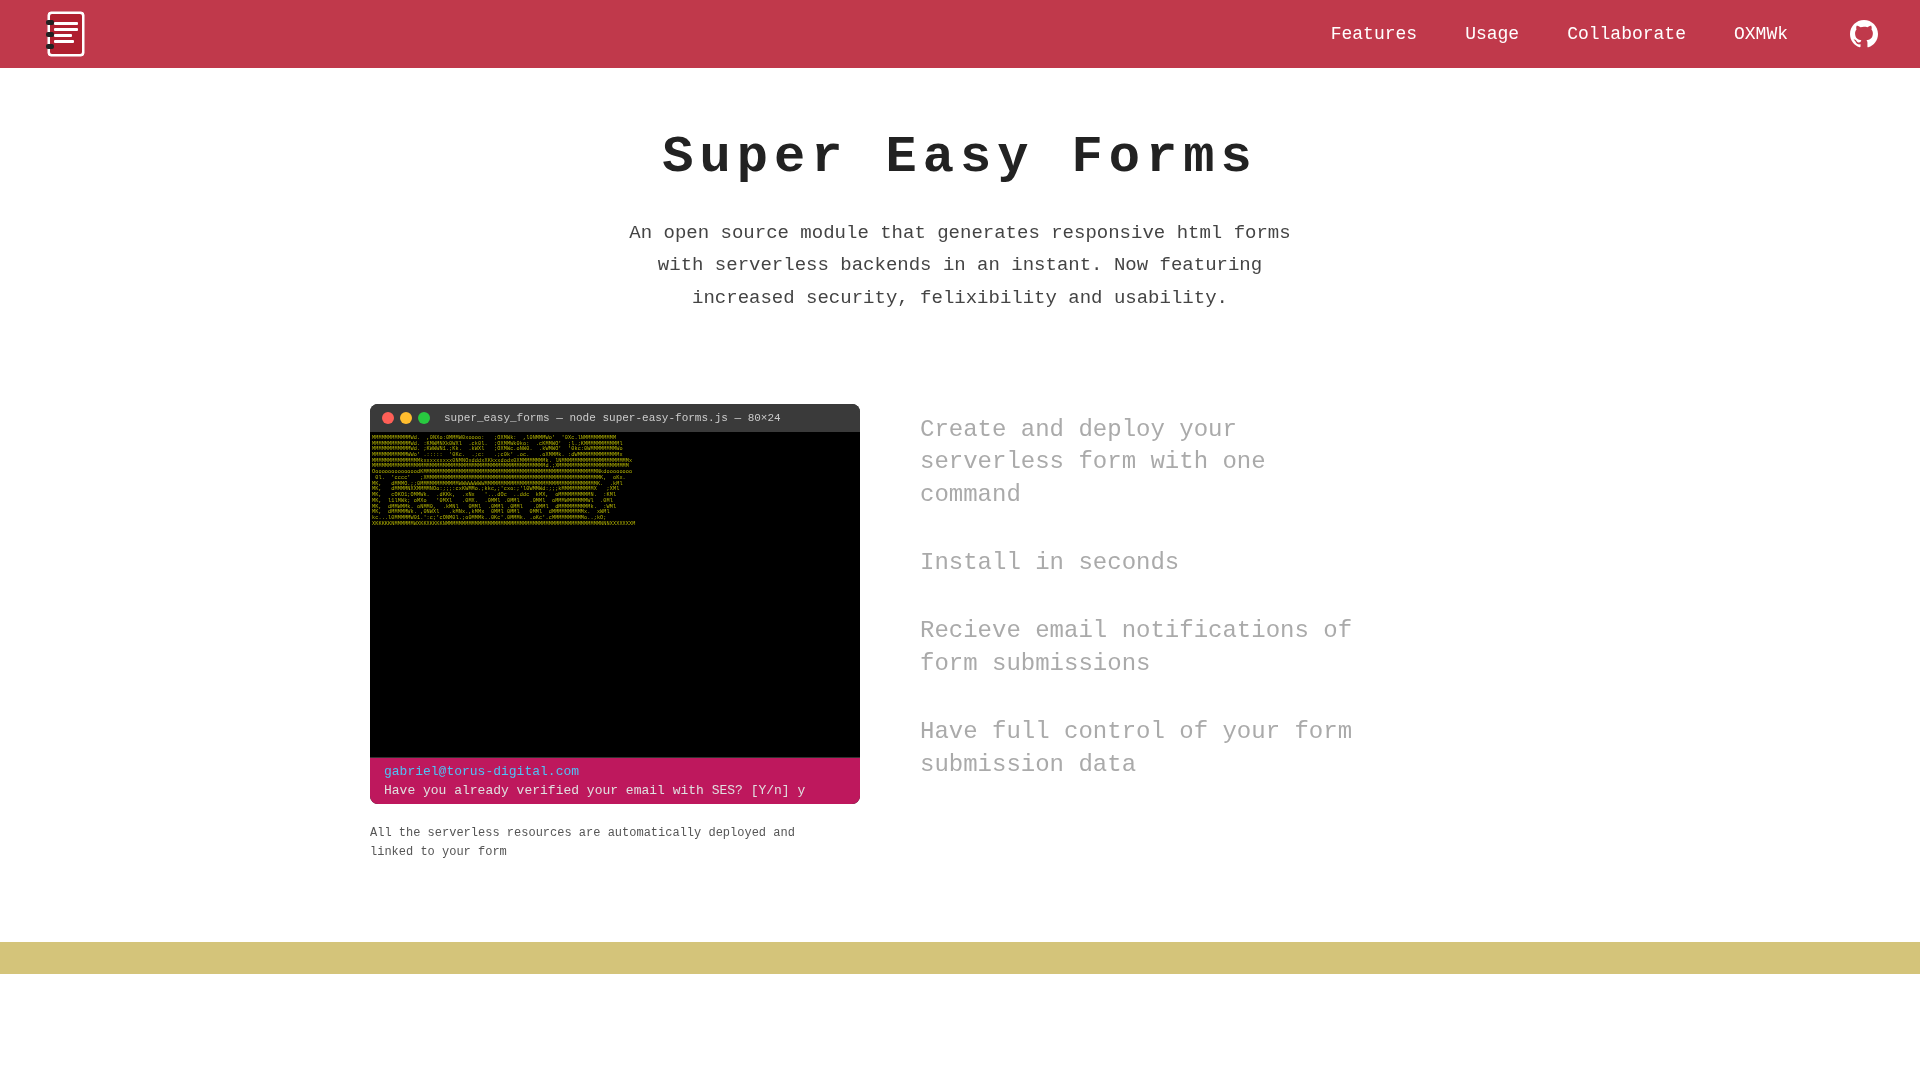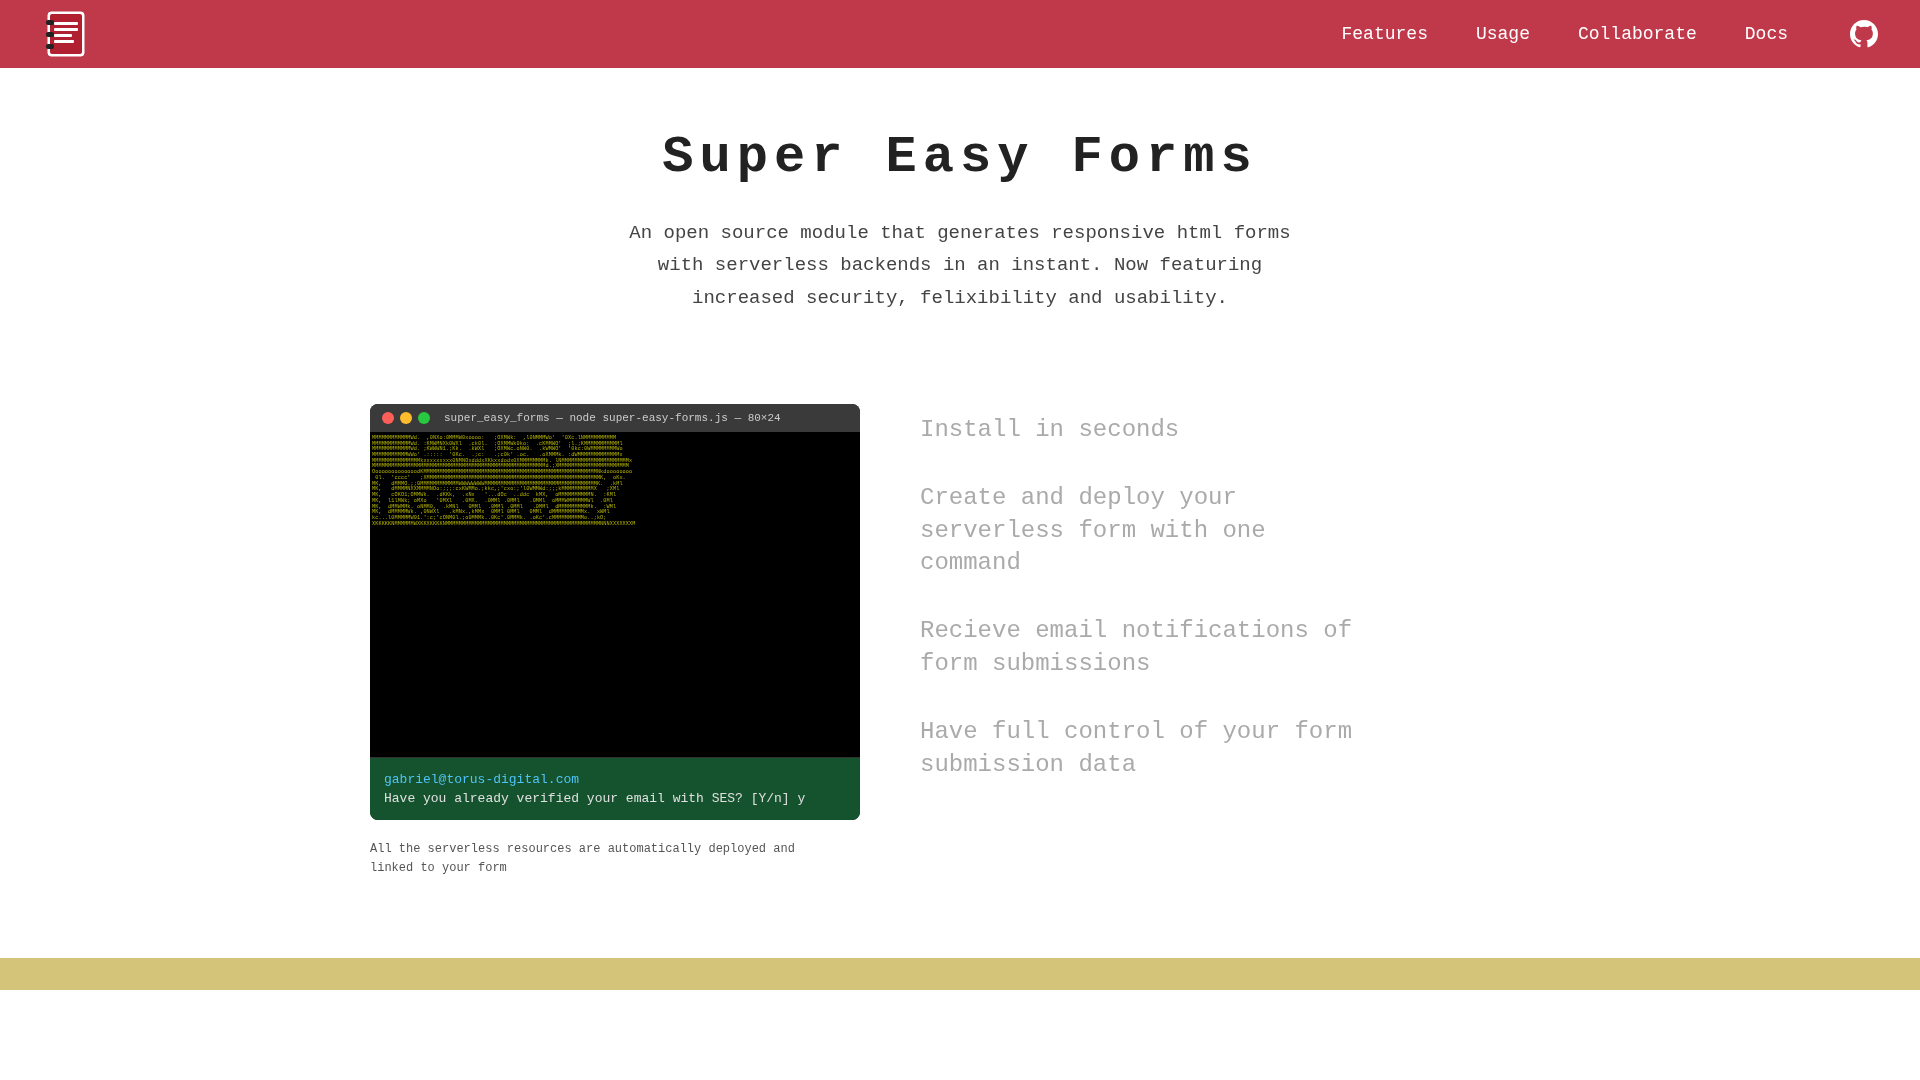--- a/index.html
+++ b/index.html
@@ -136,22 +136,22 @@
       color: #b8b800;
       font-family: 'Courier New', Courier, monospace;
       font-size: 5.2px;
       line-height: 1.1;
       white-space: pre;
       padding: 4px 2px;
       letter-spacing: 0.1px;
     }
 
     .terminal-prompt-section {
-      background: #14532d;
-      padding: 14px 14px;
+      background: #be185d;
+      padding: 6px 14px;
       border-top: 1px solid #333;
     }
 
     .terminal-email {
       color: #4fc3f7;
       font-family: 'Courier New', Courier, monospace;
       font-size: 13px;
       margin-bottom: 4px;
     }
 
@@ -209,21 +209,21 @@
       <rect x="6" y="12" width="8" height="5" rx="2" fill="#222"></rect>
       <rect x="6" y="24" width="8" height="5" rx="2" fill="#222"></rect>
       <rect x="6" y="36" width="8" height="5" rx="2" fill="#222"></rect>
     </svg>
   </a>
 
   <div class="nav-links">
     <a class="nav-link" href="#">Features</a>
     <a class="nav-link" href="#">Usage</a>
     <a class="nav-link" href="#">Collaborate</a>
-    <a class="nav-link" href="#">Docs</a>
+    <a class="nav-link" href="#">OXMWk</a>
     <a class="nav-github" href="#">
 
       <svg width="32" height="32" viewBox="0 0 32 32" xmlns="http://www.w3.org/2000/svg">
         <path fill="#fff" d="M16 2C8.27 2 2 8.27 2 16c0 6.18 4.01 11.42 9.57 13.27.7.13.96-.3.96-.67v-2.35c-3.9.85-4.72-1.88-4.72-1.88-.64-1.62-1.56-2.05-1.56-2.05-1.27-.87.1-.85.1-.85 1.41.1 2.14 1.44 2.14 1.44 1.25 2.14 3.27 1.52 4.07 1.16.13-.9.49-1.52.89-1.87-3.11-.35-6.38-1.55-6.38-6.9 0-1.52.54-2.77 1.43-3.74-.14-.36-.62-1.77.14-3.69 0 0 1.17-.37 3.83 1.43A13.3 13.3 0 0116 8.85c1.18.01 2.37.16 3.48.47 2.65-1.8 3.82-1.43 3.82-1.43.76 1.92.28 3.33.14 3.69.89.97 1.43 2.22 1.43 3.74 0 5.36-3.27 6.54-6.39 6.89.5.43.95 1.28.95 2.59v3.83c0 .37.25.81.96.67C25.99 27.41 30 22.18 30 16 30 8.27 23.73 2 16 2z"></path>
       </svg>
     </a>
   </div>
 </nav>
 
 <section class="hero">
@@ -263,21 +263,21 @@
         <div class="terminal-email">gabriel@torus-digital.com</div>
         <div class="terminal-prompt">
           <span>Have you already verified your email with SES? [Y/n] y</span>
         </div>
       </div>
     </div>
     <p class="terminal-caption">All the serverless resources are automatically deployed and<br>linked to your form</p>
   </div>
 
   <div class="features-list">
+    <div class="feature-item">Create and deploy your<br>serverless form with one<br>command</div>
     <div class="feature-item">Install in seconds</div>
-    <div class="feature-item">Create and deploy your<br>serverless form with one<br>command</div>
     <div class="feature-item">Recieve email notifications of<br>form submissions</div>
     <div class="feature-item">Have full control of your form<br>submission data</div>
   </div>
 
 </div>
 
 <div class="footer-band"></div>
 
 </body></html>

